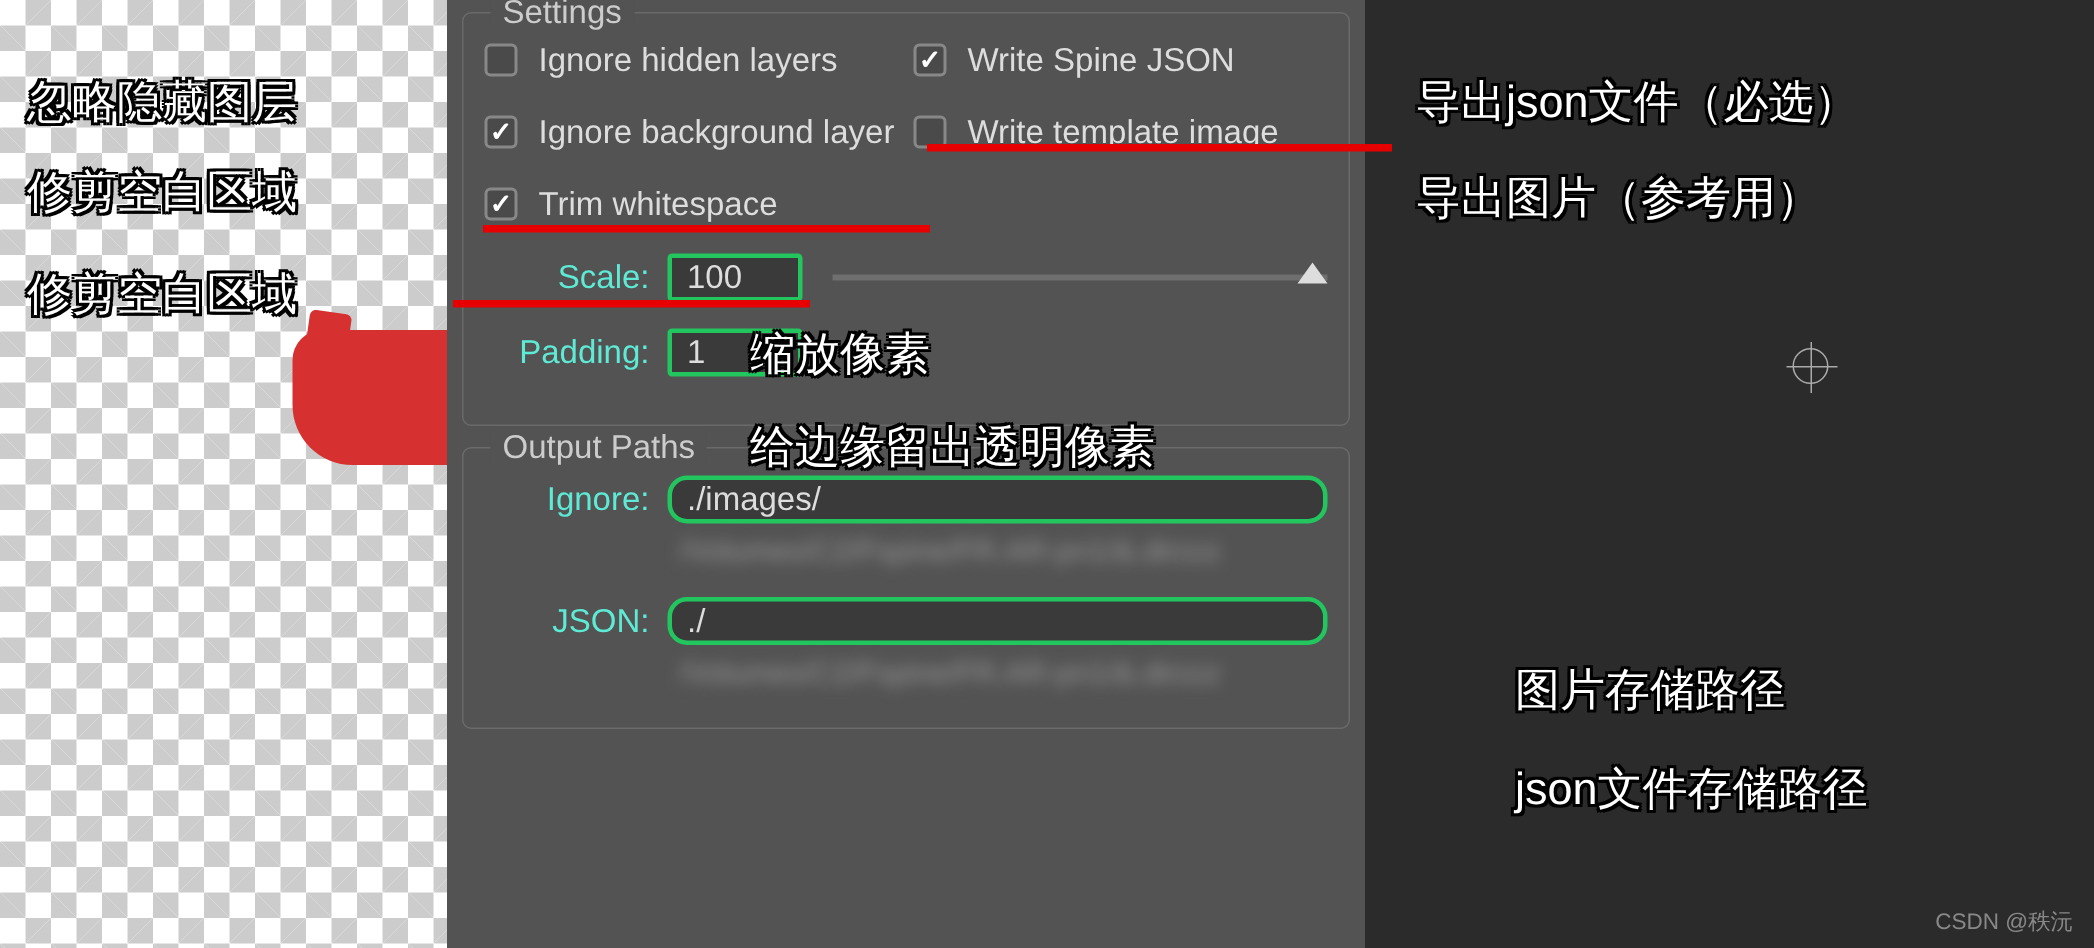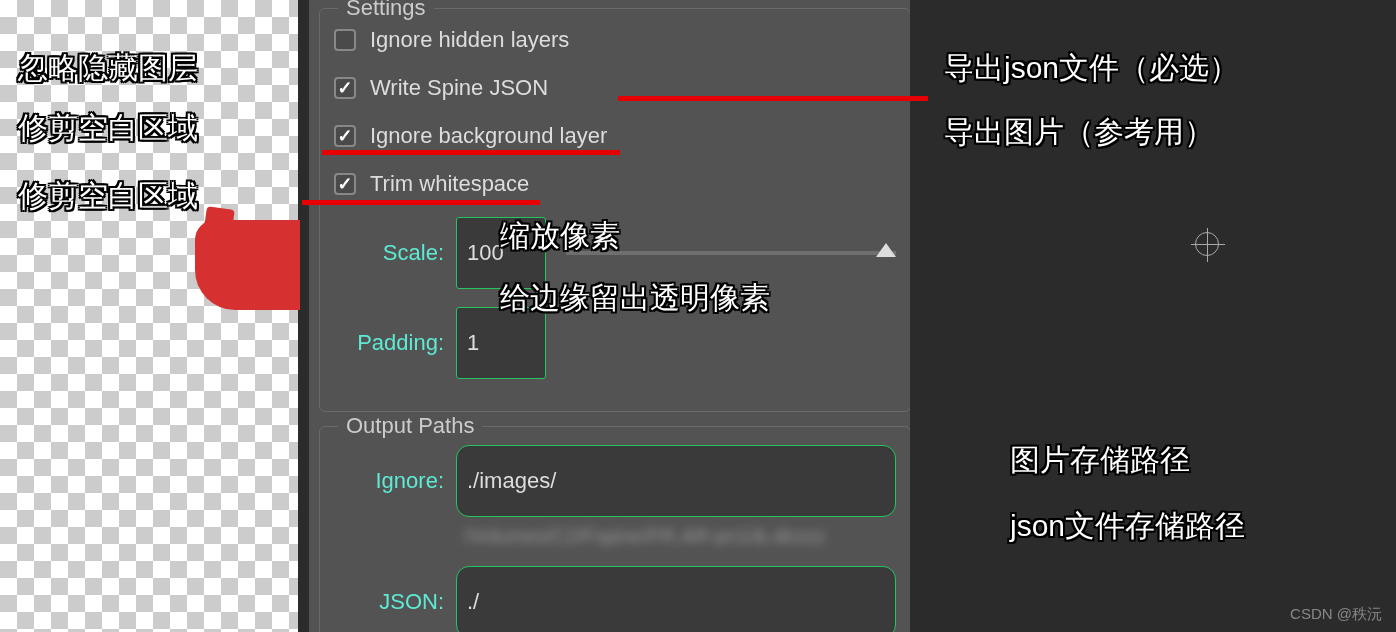--- a/index.html
+++ b/index.html
@@ -41,40 +41,39 @@
       transform: rotate(8deg);
     }
     .panel {
       position: absolute;
       left: 298px; top: 0;
       width: 612px; height: 632px;
       background: #535353;
       color: #ddd;
       font-size: 22px;
       padding: 0;
-      margin-left: 11px;
     }
     .group-box {
       border: 1px solid #6a6a6a;
       border-radius: 6px;
       margin: 8px 10px 14px 10px;
       padding: 18px 14px 14px 14px;
       position: relative;
     }
     .group-title {
       position: absolute;
       top: -14px; left: 18px;
       background: #535353;
       padding: 0 8px;
       font-size: 22px;
       color: #ccc;
     }
     .check-grid {
       display: grid;
-      grid-template-columns: 1fr;
+      grid-template-columns: 1fr 1fr;
       gap: 22px 10px;
       margin-bottom: 20px;
     }
     .check-row {
       display: flex;
       align-items: center;
       gap: 14px;
     }
     .checkbox {
       width: 22px; height: 22px;
@@ -99,24 +98,24 @@
       gap: 12px;
       margin-bottom: 18px;
     }
     .field-label {
       width: 110px;
       text-align: right;
       color: #5eead4;
     }
     .text-input {
       background: #3a3a3a;
-      border: 1px solid #22c55e;
+      border: 3px solid #22c55e;
       color: #ddd;
       font-size: 22px;
-      padding: 22px 10px;
+      padding: 0 10px;
       border-radius: 3px;
       width: 90px;
     }
     .text-input.wide { width: 440px; border-radius: 13px; }
     .slider-track {
       flex: 1;
       height: 4px;
       background: #6f6f6f;
       position: relative;
       margin-left: 8px;
@@ -199,20 +198,24 @@
       </div>
       <div class="check-row">
         <div class="checkbox checked"></div>
         <span>Write Spine JSON</span>
       </div>
       <div class="check-row">
         <div class="checkbox checked"></div>
         <span>Ignore background layer</span>
       </div>
       <div class="check-row">
+        <div class="checkbox"></div>
+        <span>Write template image</span>
+      </div>
+      <div class="check-row">
         <div class="checkbox checked"></div>
         <span>Trim whitespace</span>
       </div>
     </div>
 
     <div class="field-row">
       <div class="field-label">Scale:</div>
       <input class="text-input" value="100" style="">
       <div class="slider-track">
         <div class="slider-thumb"></div>

